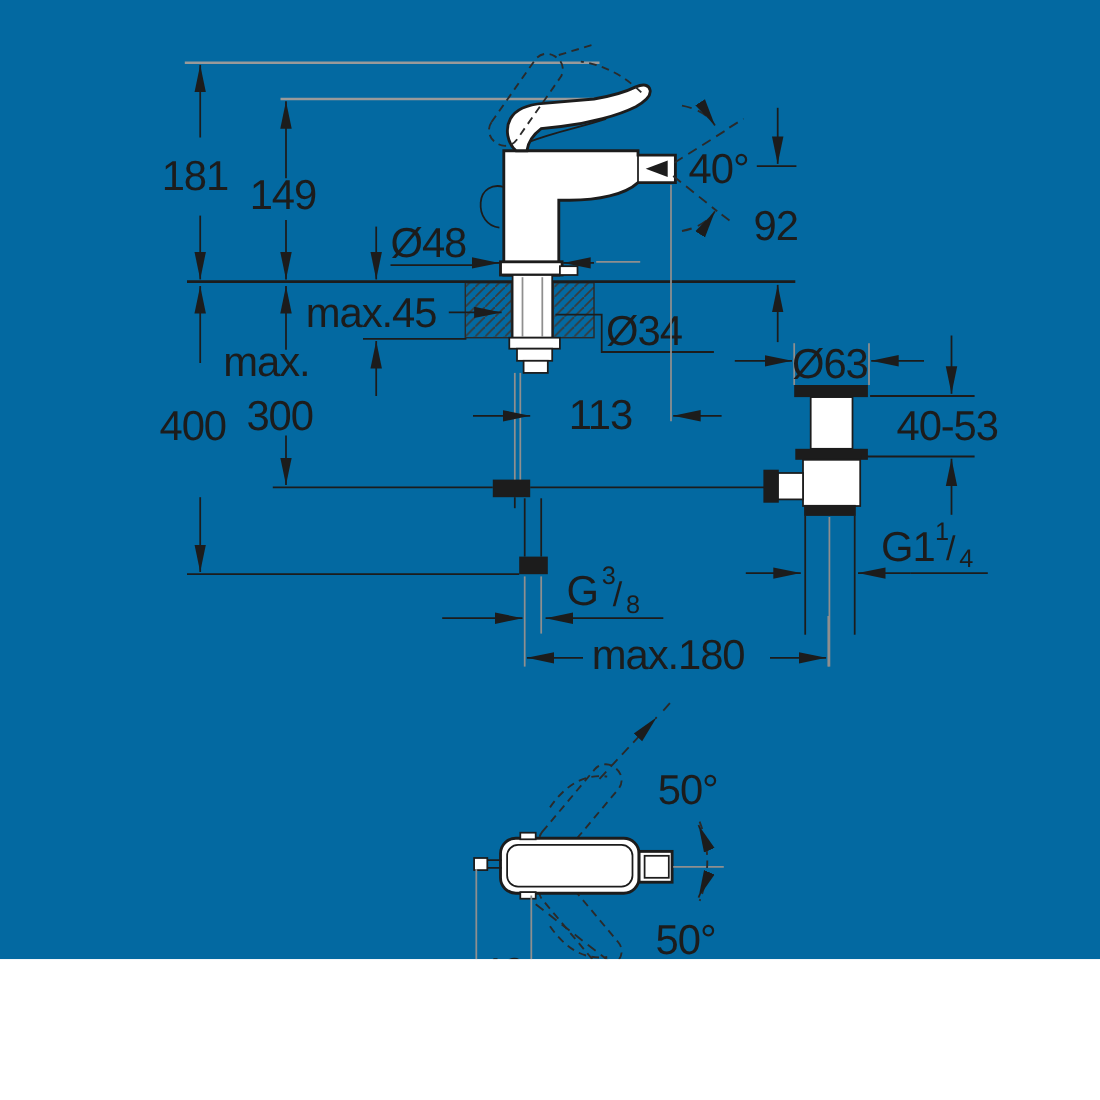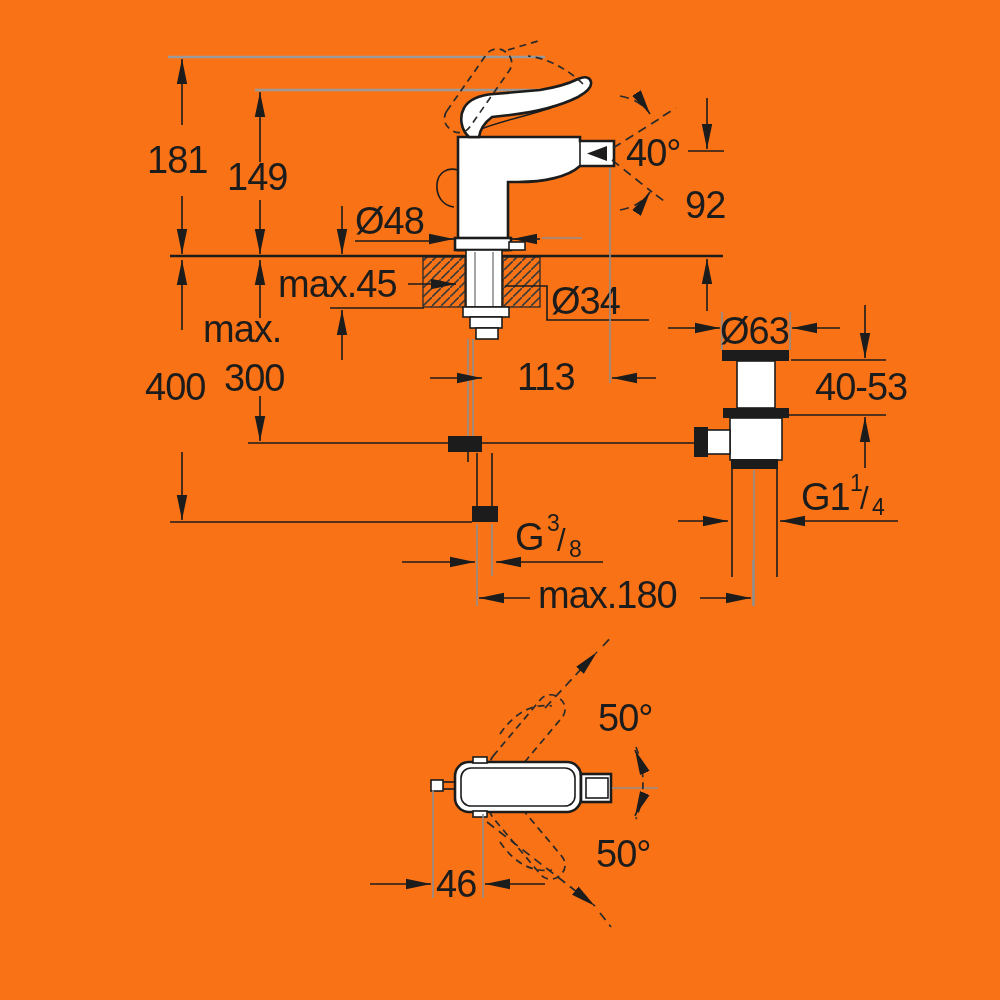--- a/index.html
+++ b/index.html
@@ -1,16 +1,16 @@
 <!DOCTYPE html>
 <html><head>
 <meta charset="utf-8">
 <style>
   html,body{margin:0;padding:0;background:#ffffff;}
-  #stage{position:relative;width:1000px;height:1000px;background:#f97316;overflow:hidden;
+  #stage{position:relative;width:1000px;height:872px;background:#0369a1;overflow:hidden;
          font-family:"Liberation Sans", sans-serif;}
   svg{display:block;}
   .ln{stroke:#1c1c1c;stroke-width:1.6;fill:none;stroke-linecap:butt;}
   .ln2{stroke:#1c1c1c;stroke-width:2.6;fill:none;}
   .gray{stroke:#8f8f8f;}
   .gray2{stroke:#9a9a9a;stroke-width:2.4;fill:none;}
   .dash{stroke:#2a2a2a;stroke-width:1.7;fill:none;stroke-dasharray:7 5;}
   .dash2{stroke:#2a2a2a;stroke-width:1.7;fill:none;stroke-dasharray:9 6;}
   .fillwhite{fill:#ffffff;}
   .filldark{fill:#1c1c1c;stroke:none;}

